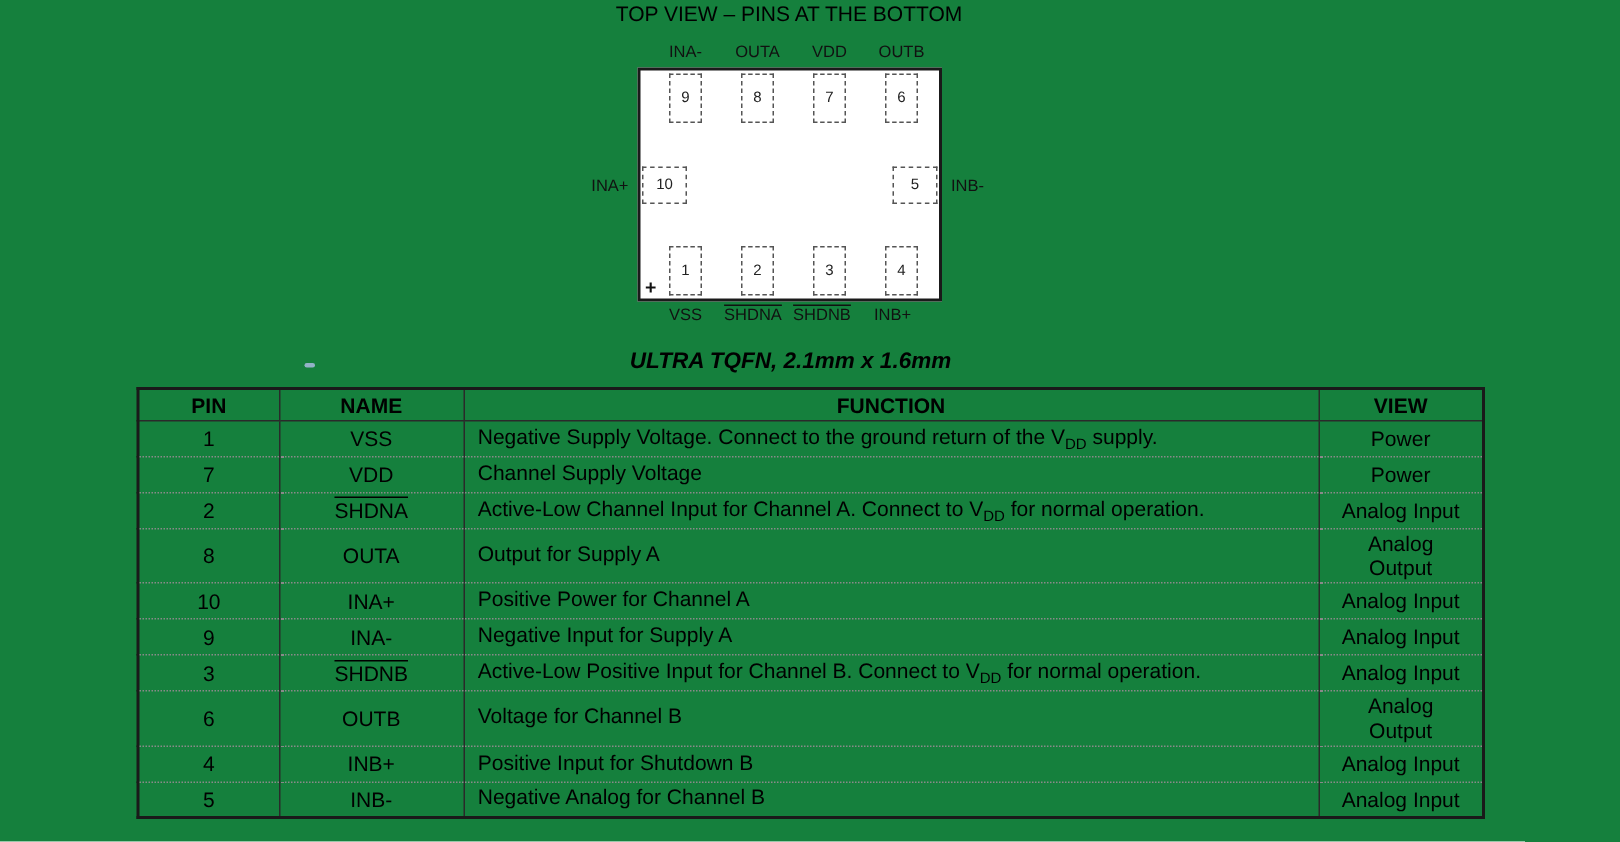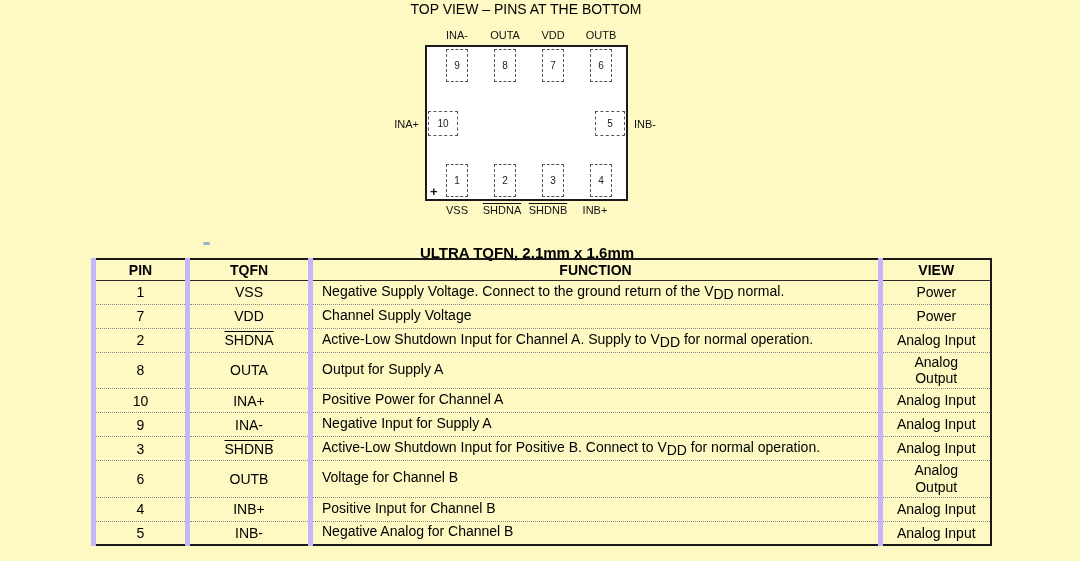--- a/index.html
+++ b/index.html
@@ -1,51 +1,51 @@
 <!DOCTYPE html>
 <html><head>
 <meta charset="utf-8">
 <style>
   * { margin:0; padding:0; box-sizing:border-box; }
   html,body { background:#ffffff; }
   #page {
-    position:relative; width:1080px; height:561px; background:#fef9c3;
+    position:relative; width:1080px; height:561px; background:#15803d;
     font-family:"Liberation Sans", sans-serif; color:#000; overflow:hidden;
   }
   .doc-title { position:absolute; left:346px; top:1px; width:360px; text-align:center; font-size:14px; }
   .plabel { position:absolute; width:50px; text-align:center; font-size:11px; color:#111; }
   .lbl-left  { left:373px; top:118px; width:46px; text-align:right; }
   .lbl-right { left:634px; top:118px; width:46px; text-align:left; }
   .ovl { text-decoration:overline; }
 
   .pkg { position:absolute; left:425px; top:45px; width:203px; height:156px; border:2px solid #1a1a1a; background:#fff; }
   .pin { position:absolute; border:1px dashed #555; background:#fff; display:flex; align-items:center; justify-content:center; font-size:10px; color:#222; }
   .pt { top:2px; width:22px; height:33px; }
   .pb { bottom:2px; width:22px; height:33px; }
   .pl { left:1px;  top:64px; width:30px; height:25px; }
   .pr { right:1px; top:64px; width:30px; height:25px; }
   .plus { position:absolute; left:3px; bottom:0px; font-size:13px; font-weight:bold; color:#111; }
 
-  .caption { position:absolute; left:347px; top:244px; width:360px; text-align:center; font-size:15px; font-weight:bold; }
+  .caption { position:absolute; left:347px; top:232px; width:360px; text-align:center; font-size:15px; font-weight:bold;font-style:italic; }
   .stray { position:absolute; left:203px; top:242px; width:7px; height:3px; border-radius:2px; background:#93b2c7; }
 
   #pintable {
     position:absolute; left:91px; top:258px; width:897px;
     border-collapse:collapse; table-layout:fixed; font-size:14px;
     border:2px solid #1a1a1a;
   }
-  #pintable th, #pintable td { border-left:5px solid #c4b5fd; border-right:1px solid #2a2a2a; }
+  #pintable th, #pintable td { border-left:1px solid #c4b5fd; border-right:1px solid #2a2a2a; }
   #pintable th { border-bottom:1px solid #2a2a2a; height:21px; font-weight:bold; text-align:center; padding:1px 4px; }
   #pintable td { border-top:1px dotted #8a8a8a; height:24px; padding:1px 4px; vertical-align:middle; }
   #pintable tbody tr:first-child td { border-top:1px solid #2a2a2a; }
   tr.tall td { height:42px; }
   .c { text-align:center; }
   .f { text-align:left; padding-left:9px !important; }
   .t { white-space:pre-line; line-height:1.2; }
-  .sub { font-size:14px; vertical-align:-3px; }
+  .sub { font-size:10px; vertical-align:-3px; }
 </style>
 </head>
 <body>
 
 <div id="page">
 
   <div class="doc-title">TOP VIEW – PINS AT THE BOTTOM</div>
 
   <div class="plabel" style="left:432px;top:29px">INA-</div>
   <div class="plabel" style="left:480px;top:29px">OUTA</div>
@@ -84,42 +84,42 @@
   <table id="pintable">
     <colgroup>
       <col style="width:94px">
         <col style="width:123px">
         <col style="width:570px">
         <col style="width:110px">
     </colgroup>
     <thead>
       <tr>
         <th>PIN</th>
-        <th>TQFN</th>
+        <th>NAME</th>
         <th>FUNCTION</th>
         <th>VIEW</th>
       </tr>
     </thead>
     <tbody>
       <tr>
         <td class="c">1</td>
         <td class="c">VSS</td>
-        <td class="f"><span>Negative Supply Voltage. Connect to the ground return of the V</span><span class="sub">DD</span><span> normal.</span></td>
+        <td class="f"><span>Negative Supply Voltage. Connect to the ground return of the V</span><span class="sub">DD</span><span> supply.</span></td>
         <td class="c t">Power</td>
       </tr>
       <tr>
         <td class="c">7</td>
         <td class="c">VDD</td>
         <td class="f"><span>Channel Supply Voltage</span><span class="sub"></span><span></span></td>
         <td class="c t">Power</td>
       </tr>
       <tr>
         <td class="c">2</td>
         <td class="c ovl">SHDNA</td>
-        <td class="f"><span>Active-Low Shutdown Input for Channel A. Supply to V</span><span class="sub">DD</span><span> for normal operation.</span></td>
+        <td class="f"><span>Active-Low Channel Input for Channel A. Connect to V</span><span class="sub">DD</span><span> for normal operation.</span></td>
         <td class="c t">Analog Input</td>
       </tr>
       <tr class="tall">
         <td class="c">8</td>
         <td class="c">OUTA</td>
         <td class="f"><span>Output for Supply A</span><span class="sub"></span><span></span></td>
         <td class="c t">Analog
 Output</td>
       </tr>
       <tr>
@@ -130,34 +130,34 @@
       </tr>
       <tr>
         <td class="c">9</td>
         <td class="c">INA-</td>
         <td class="f"><span>Negative Input for Supply A</span><span class="sub"></span><span></span></td>
         <td class="c t">Analog Input</td>
       </tr>
       <tr>
         <td class="c">3</td>
         <td class="c ovl">SHDNB</td>
-        <td class="f"><span>Active-Low Shutdown Input for Positive B. Connect to V</span><span class="sub">DD</span><span> for normal operation.</span></td>
+        <td class="f"><span>Active-Low Positive Input for Channel B. Connect to V</span><span class="sub">DD</span><span> for normal operation.</span></td>
         <td class="c t">Analog Input</td>
       </tr>
       <tr class="tall">
         <td class="c">6</td>
         <td class="c">OUTB</td>
         <td class="f"><span>Voltage for Channel B</span><span class="sub"></span><span></span></td>
         <td class="c t">Analog
 Output</td>
       </tr>
       <tr>
         <td class="c">4</td>
         <td class="c">INB+</td>
-        <td class="f"><span>Positive Input for Channel B</span><span class="sub"></span><span></span></td>
+        <td class="f"><span>Positive Input for Shutdown B</span><span class="sub"></span><span></span></td>
         <td class="c t">Analog Input</td>
       </tr>
       <tr>
         <td class="c">5</td>
         <td class="c">INB-</td>
         <td class="f"><span>Negative Analog for Channel B</span><span class="sub"></span><span></span></td>
         <td class="c t">Analog Input</td>
       </tr>
     </tbody>
   </table>

